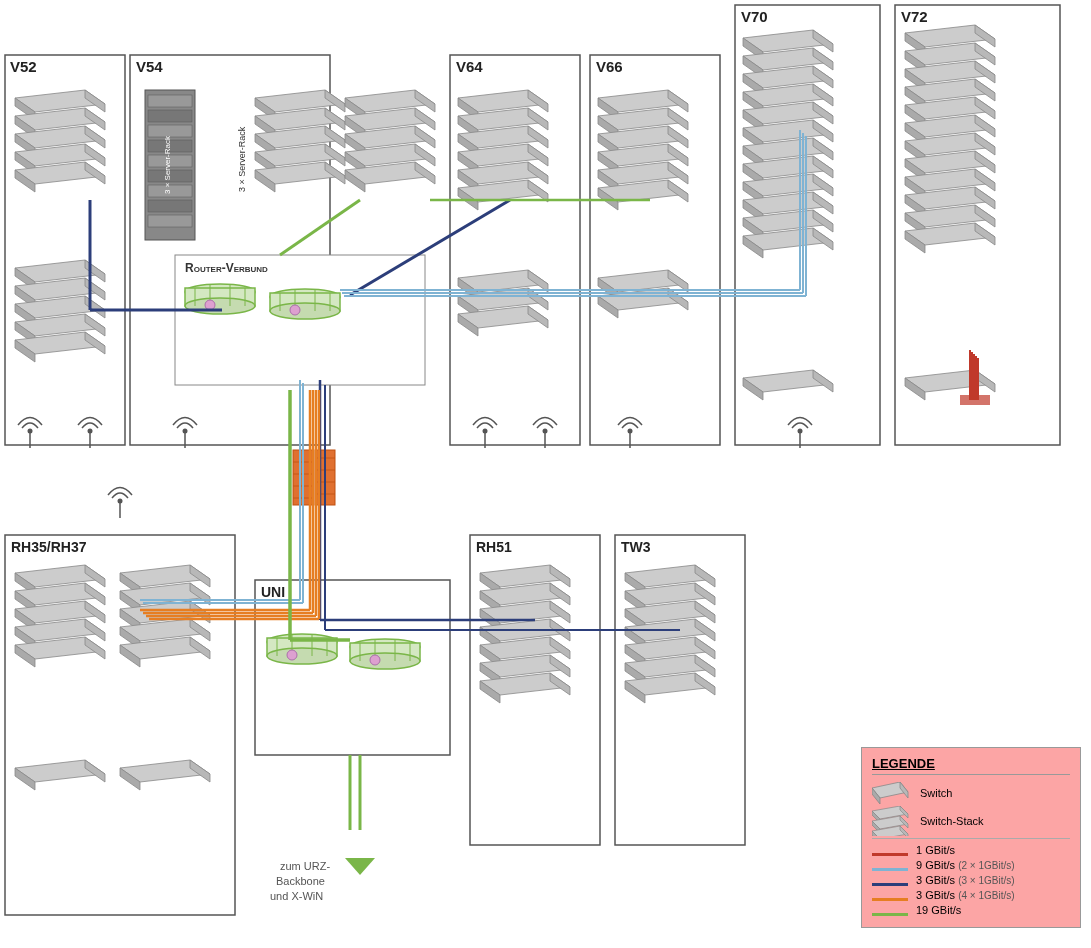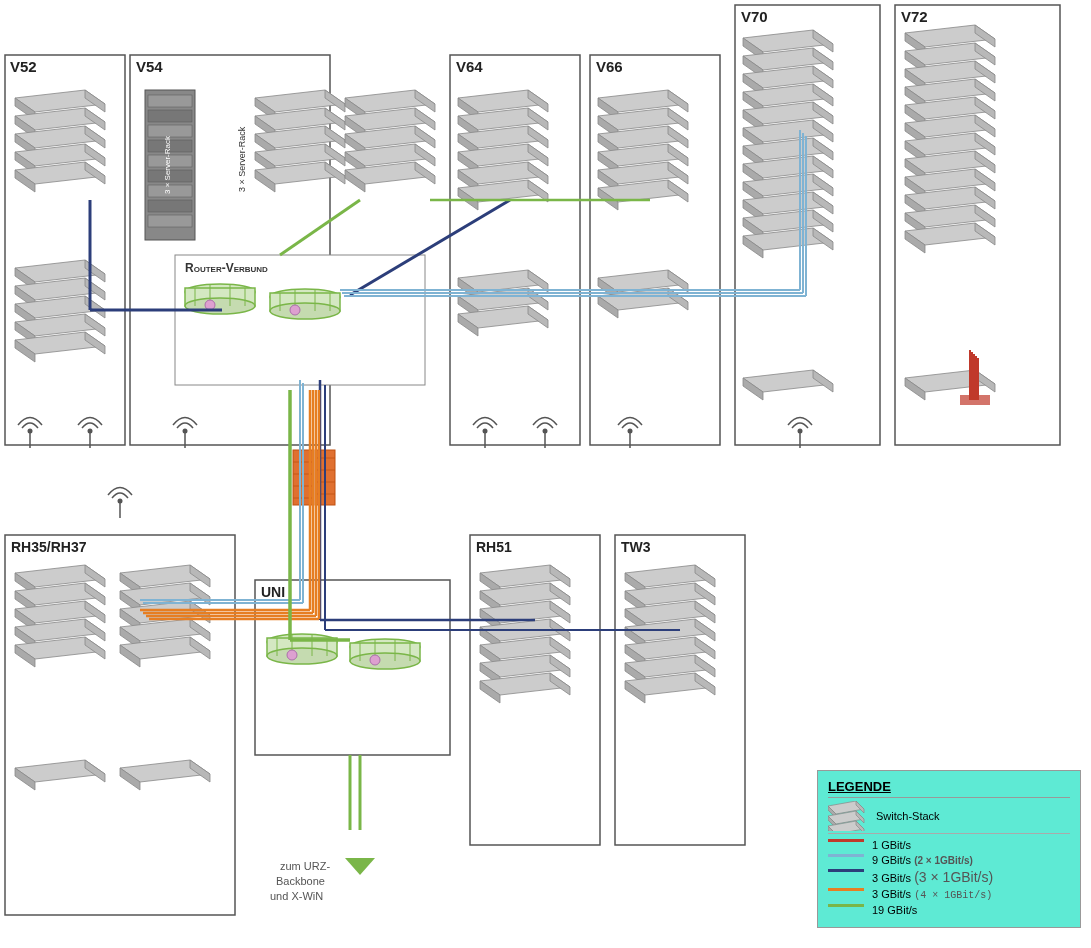--- a/index.html
+++ b/index.html
@@ -26,22 +26,22 @@
       top: 0; left: 0;
       width: 1091px;
       height: 948px;
     }
 
     
     .legend {
       position: absolute;
       right: 10px;
       bottom: 20px;
-      width: 264px;
-      background: #5eead4;
+      width: 220px;
+      background: #fca5a5;
       border: 1px solid #999;
       padding: 8px 10px;
     }
     .legend-title {
       font-variant: small-caps;
       font-weight: bold;
       font-size: 13px;
       border-bottom: 1px solid #999;
       margin-bottom: 6px;
       padding-bottom: 3px;
@@ -59,21 +59,21 @@
       flex-shrink: 0;
       display: flex;
       align-items: center;
       justify-content: center;
     }
     .legend-label {
       font-size: 11px;
     }
     .legend-line-item {
       display: flex;
-      align-items: flex-start;
+      align-items: flex-end;
       margin-bottom: 3px;
     }
     .legend-line {
       width: 36px;
       height: 3px;
       margin-right: 8px;
       flex-shrink: 0;
     }
     .legend-line-label {
       font-size: 11px;
@@ -801,20 +801,30 @@
 
   <text x="148" y="245" font-family="Arial" font-size="9" fill="#333" transform="rotate(-90, 170, 170)">3 × Server-Rack</text>
 
 </svg>
 
 </div>
 
 <div class="legend">
   <div class="legend-title">LEGENDE</div>
 
+  <div class="legend-item">
+    <div class="legend-icon">
+      <svg width="40" height="22" xmlns="http://www.w3.org/2000/svg">
+        <polygon points="0,6 28,0 36,10 8,16" fill="#ccc" stroke="#888" stroke-width="0.8"></polygon>
+        <polygon points="0,6 0,12 8,22 8,16" fill="#aaa" stroke="#888" stroke-width="0.8"></polygon>
+        <polygon points="28,0 36,10 36,16 28,6" fill="#b8b8b8" stroke="#888" stroke-width="0.8"></polygon>
+      </svg>
+    </div>
+    <span class="legend-label">Switch</span>
+  </div>
 
   <div class="legend-item">
     <div class="legend-icon">
       <svg width="40" height="30" xmlns="http://www.w3.org/2000/svg">
         <g transform="translate(0,0)">
           <polygon points="0,5 28,0 36,8 8,13" fill="#ccc" stroke="#888" stroke-width="0.7"></polygon>
           <polygon points="0,5 0,9 8,17 8,13" fill="#aaa" stroke="#888" stroke-width="0.7"></polygon>
           <polygon points="28,0 36,8 36,12 28,4" fill="#b8b8b8" stroke="#888" stroke-width="0.7"></polygon>
         </g>
         <g transform="translate(0,10)">
@@ -840,35 +850,35 @@
   <div class="legend-line-item">
     <div class="legend-line" style="background:#c0392b;"></div>
     <span class="legend-line-label">
       <span>1 GBit/s</span>
     </span>
   </div>
   <div class="legend-line-item">
     <div class="legend-line" style="background:#7fb3d3;"></div>
     <span class="legend-line-label">
       <span>9 GBit/s</span>
-      <span style="font-size:10px;color:#555;font-weight:bold;">(2 × 1GBit/s)</span>
+      <span style="font-size:10px;color:#555;">(2 × 1GBit/s)</span>
     </span>
   </div>
   <div class="legend-line-item">
     <div class="legend-line" style="background:#2c3e7a;"></div>
     <span class="legend-line-label">
       <span>3 GBit/s</span>
-      <span style="font-size:14px;color:#555;">(3 × 1GBit/s)</span>
+      <span style="font-size:10px;color:#555;">(3 × 1GBit/s)</span>
     </span>
   </div>
   <div class="legend-line-item">
     <div class="legend-line" style="background:#e67e22;"></div>
     <span class="legend-line-label">
       <span>3 GBit/s</span>
-      <span style="font-size:10px;color:#555;font-family:Liberation Mono, monospace;">(4 × 1GBit/s)</span>
+      <span style="font-size:10px;color:#555;">(4 × 1GBit/s)</span>
     </span>
   </div>
   <div class="legend-line-item">
     <div class="legend-line" style="background:#7ab648;"></div>
     <span class="legend-line-label">
       <span>19 GBit/s</span>
     </span>
   </div>
 </div>
 

